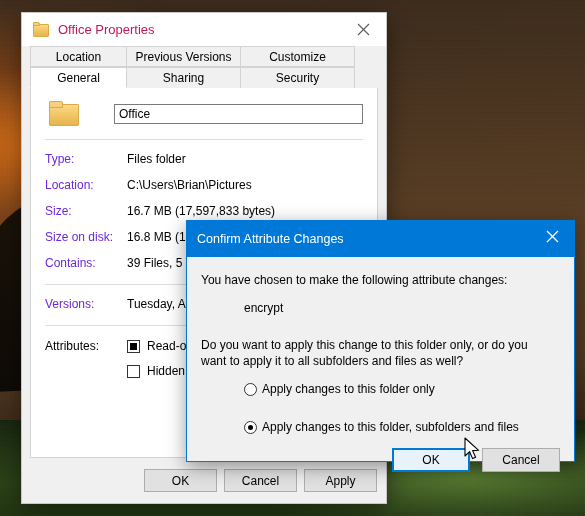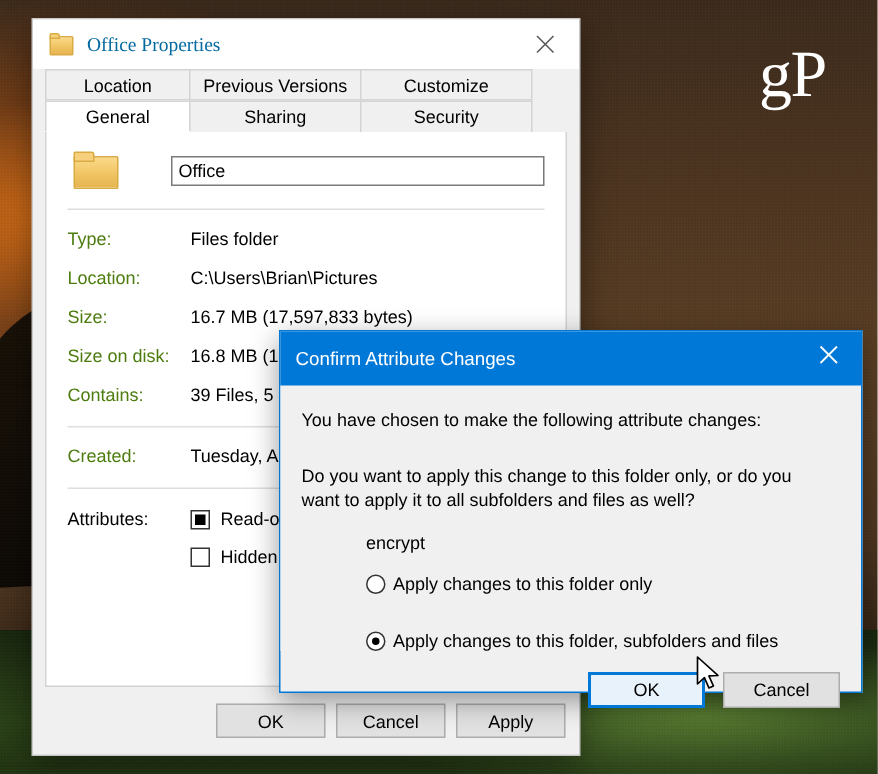--- a/index.html
+++ b/index.html
@@ -98,22 +98,21 @@
     left: 0; top: 4%;
     width: 46%; height: 26%;
     background: #f6d07c;
     border: 1px solid #d9ab44;
     box-sizing: border-box;
     border-radius: 1px 2px 0 0;
   }
   #prop-title-text {
     margin-left: 9px;
     font-size: 13px;
-    color: #0369a1;
-    font-family: Liberation Serif, serif;
+    color: #be185d;
   }
   #prop-close {
     position: absolute;
     right: 0; top: 0;
     width: 45px; height: 33px;
     display: flex;
     align-items: center;
     justify-content: center;
     color: #5a5a5a;
     font-size: 14px;
@@ -195,21 +194,21 @@
   }
   .info-table {
     padding: 0 14px;
   }
   .info-row {
     display: flex;
     margin-top: 12px;
     font-size: 12px;
     line-height: 14px;
   }
-  .info-label { width: 82px; flex: 0 0 82px; color: #4d7c0f; }
+  .info-label { width: 82px; flex: 0 0 82px; color: #6d28d9; }
   .info-value { color: #000; }
 
   .attr-row {
     display: flex;
     margin-top: 13px;
     font-size: 12px;
   }
   .attr-label { width: 82px; flex: 0 0 82px; }
   .attr-items { display: flex; flex-direction: column; gap: 11px; }
   .attr-item { display: flex; align-items: center; }
@@ -342,21 +341,20 @@
     pointer-events: none;
   }
 </style>
 </head>
 <body>
 
 <div id="desktop">
   <div id="desktop-hill"></div>
   <div id="desktop-grass"></div>
   <div id="desktop-noise"></div>
-  <div id="watermark">gP</div>
 </div>
 
 <div id="properties-window">
 
   <div id="prop-titlebar">
     <span id="prop-title-icon" class="folder-glyph">
       <span class="fb"></span>
         <span class="ff"></span>
     </span>
     <span id="prop-title-text">Office Properties</span>
@@ -413,21 +411,21 @@
       <div class="info-row">
         <span class="info-label">Contains:</span>
         <span class="info-value">39 Files, 5 Fold</span>
       </div>
     </div>
 
     <div class="hr" style="margin-top:14px"></div>
 
     <div class="info-table">
       <div class="info-row">
-        <span class="info-label">Created:</span>
+        <span class="info-label">Versions:</span>
         <span class="info-value">Tuesday, Augu</span>
       </div>
     </div>
 
     <div class="hr" style="margin-top:14px"></div>
 
     <div class="info-table">
       <div class="attr-row">
         <span class="attr-label">Attributes:</span>
         <div class="attr-items">
@@ -460,22 +458,22 @@
     <div id="dlg-close">
       <svg width="13" height="13" viewBox="0 0 13 13" aria-hidden="true">
         <line x1="1" y1="1" x2="12" y2="12" stroke="#ffffff" stroke-width="1.2"></line>
         <line x1="12" y1="1" x2="1" y2="12" stroke="#ffffff" stroke-width="1.2"></line>
       </svg>
     </div>
   </div>
 
   <div id="dlg-body">
     <div id="dlg-line1">You have chosen to make the following attribute changes:</div>
+    <div id="dlg-attr">encrypt</div>
     <div id="dlg-question">Do you want to apply this change to this folder only, or do you want to apply it to all subfolders and files as well?</div>
-    <div id="dlg-attr">encrypt</div>
 
     <div class="radio-list">
       <label class="radio-item">
         <span class="rb"></span>
         <span>Apply changes to this folder only</span>
       </label>
       <label class="radio-item">
         <span class="rb checked"></span>
         <span>Apply changes to this folder, subfolders and files</span>
       </label>

